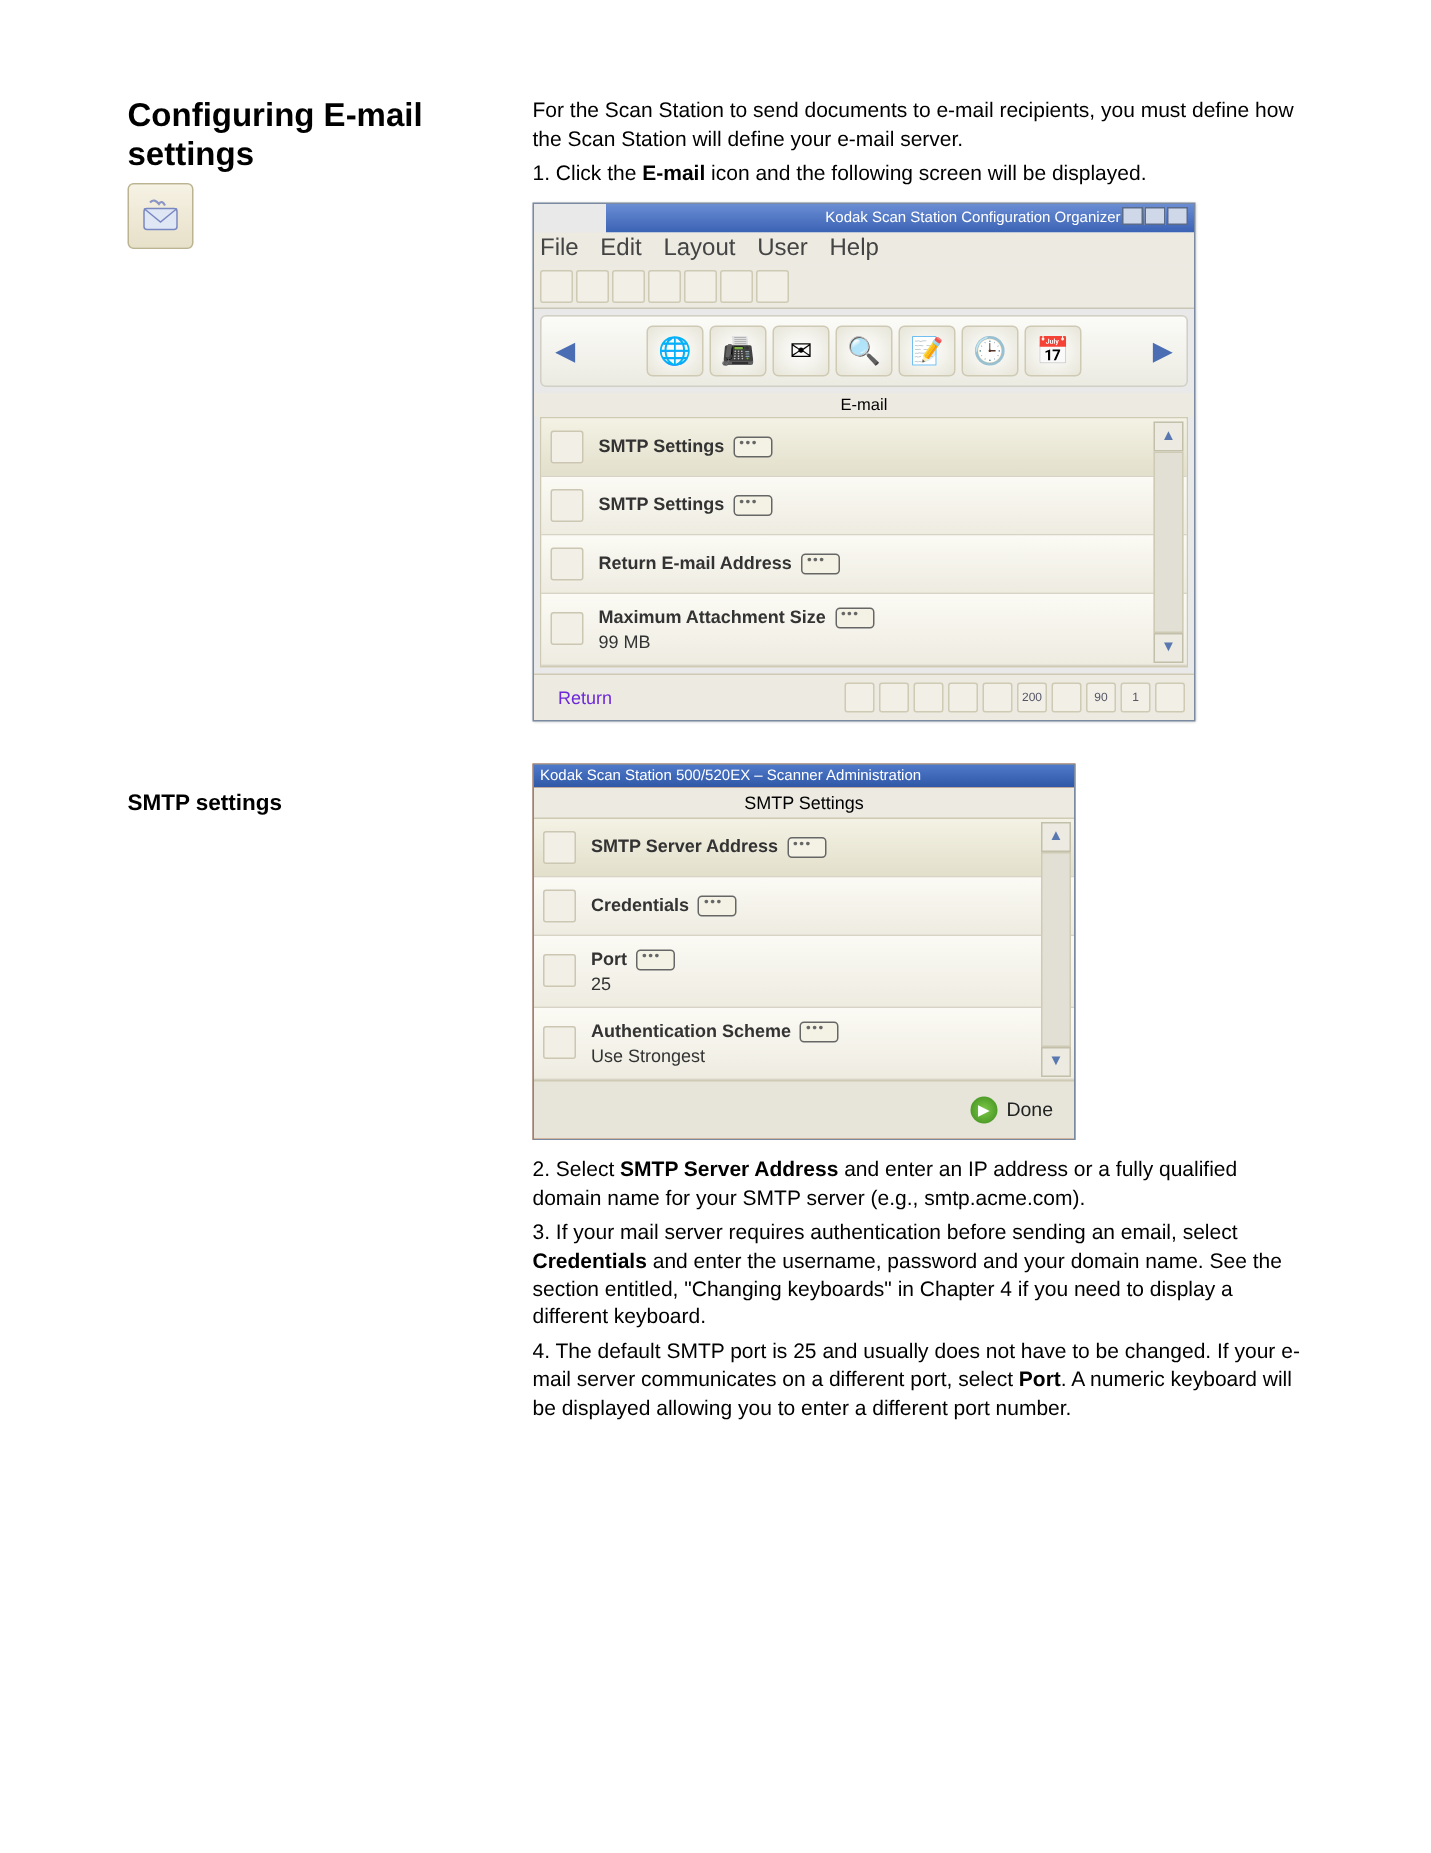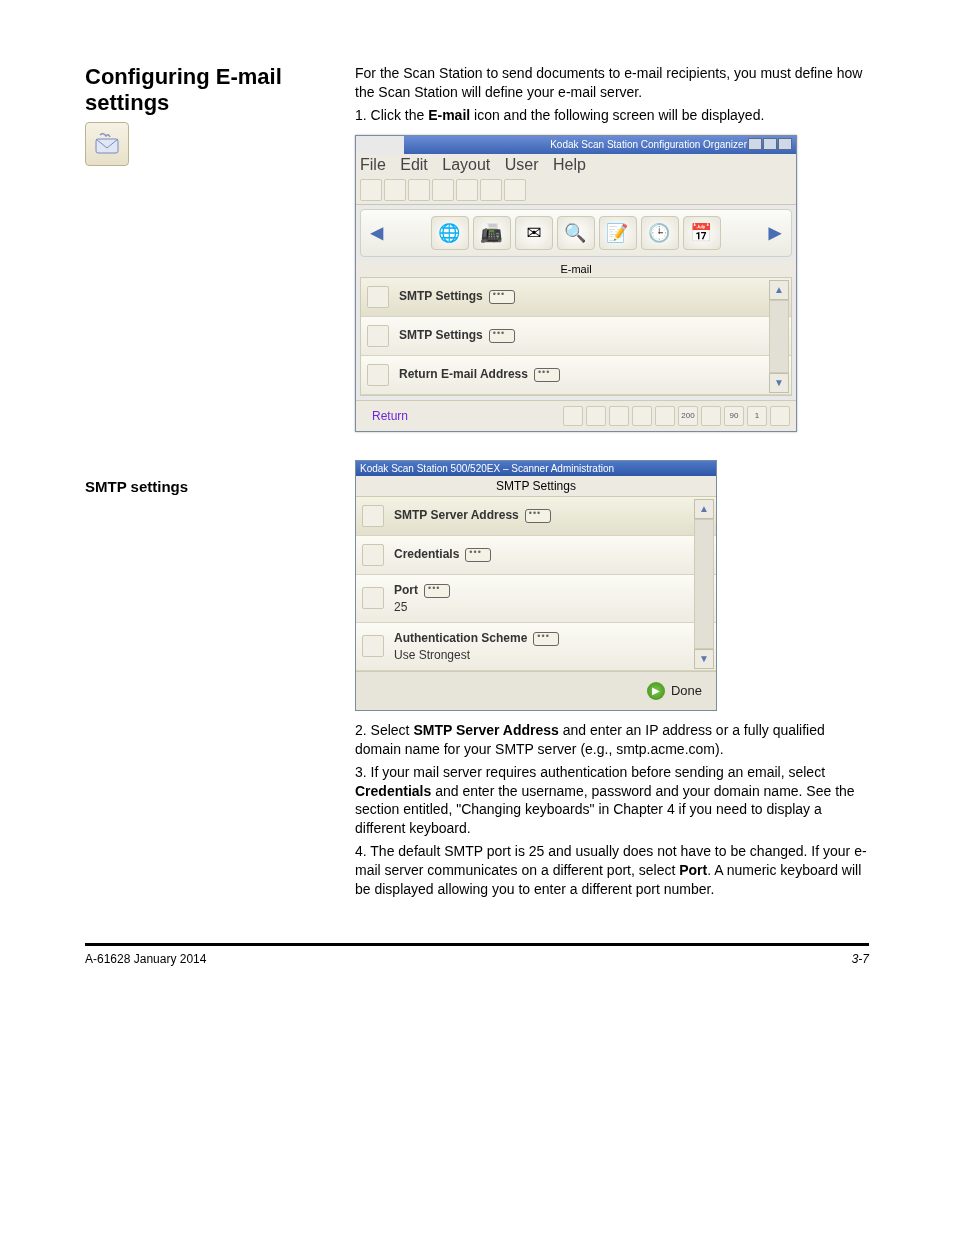--- a/index.html
+++ b/index.html
@@ -220,20 +220,27 @@
             <div><span class="lbl">SMTP Settings</span><span class="dots-badge"></span></div>
           </div>
           <div class="listrow">
             <div class="chk"></div>
             <div><span class="lbl">SMTP Settings</span><span class="dots-badge"></span></div>
           </div>
           <div class="listrow">
             <div class="chk"></div>
             <div><span class="lbl">Return E-mail Address</span><span class="dots-badge"></span></div>
           </div>
+          <div class="listrow">
+            <div class="chk"></div>
+            <div>
+              <div><span class="lbl">Maximum Attachment Size</span><span class="dots-badge"></span></div>
+              <div class="sublbl">99 MB</div>
+            </div>
+          </div>
         </div>
         <div class="bottombar">
           <div class="return-btn">Return</div>
           <div class="miniicons">
             <div class="mi"></div>
             <div class="mi"></div>
             <div class="mi"></div>
             <div class="mi"></div>
             <div class="mi"></div>
             <div class="mi">200</div>
@@ -299,19 +306,14 @@
       <p class="body-text">
         <span>3. If your mail server requires authentication before sending an email, select </span><b>Credentials</b><span> and enter the username, password and your domain name. See the section entitled, "Changing keyboards" in Chapter 4 if you need to display a different keyboard.</span>
       </p>
       <p class="body-text">
         <span>4. The default SMTP port is 25 and usually does not have to be changed. If your e-mail server communicates on a different port, select </span><b>Port</b><span>. A numeric keyboard will be displayed allowing you to enter a different port number.</span>
       </p>
     </div>
     <div class="clear"></div>
   </div>
 
-  <div class="footer-rule">
-    <span class="footer-left">A-61628  January 2014</span>
-    <span class="footer-right">3-7</span>
-    <div class="clear"></div>
-  </div>
 
 </div>
 
 </body></html>

